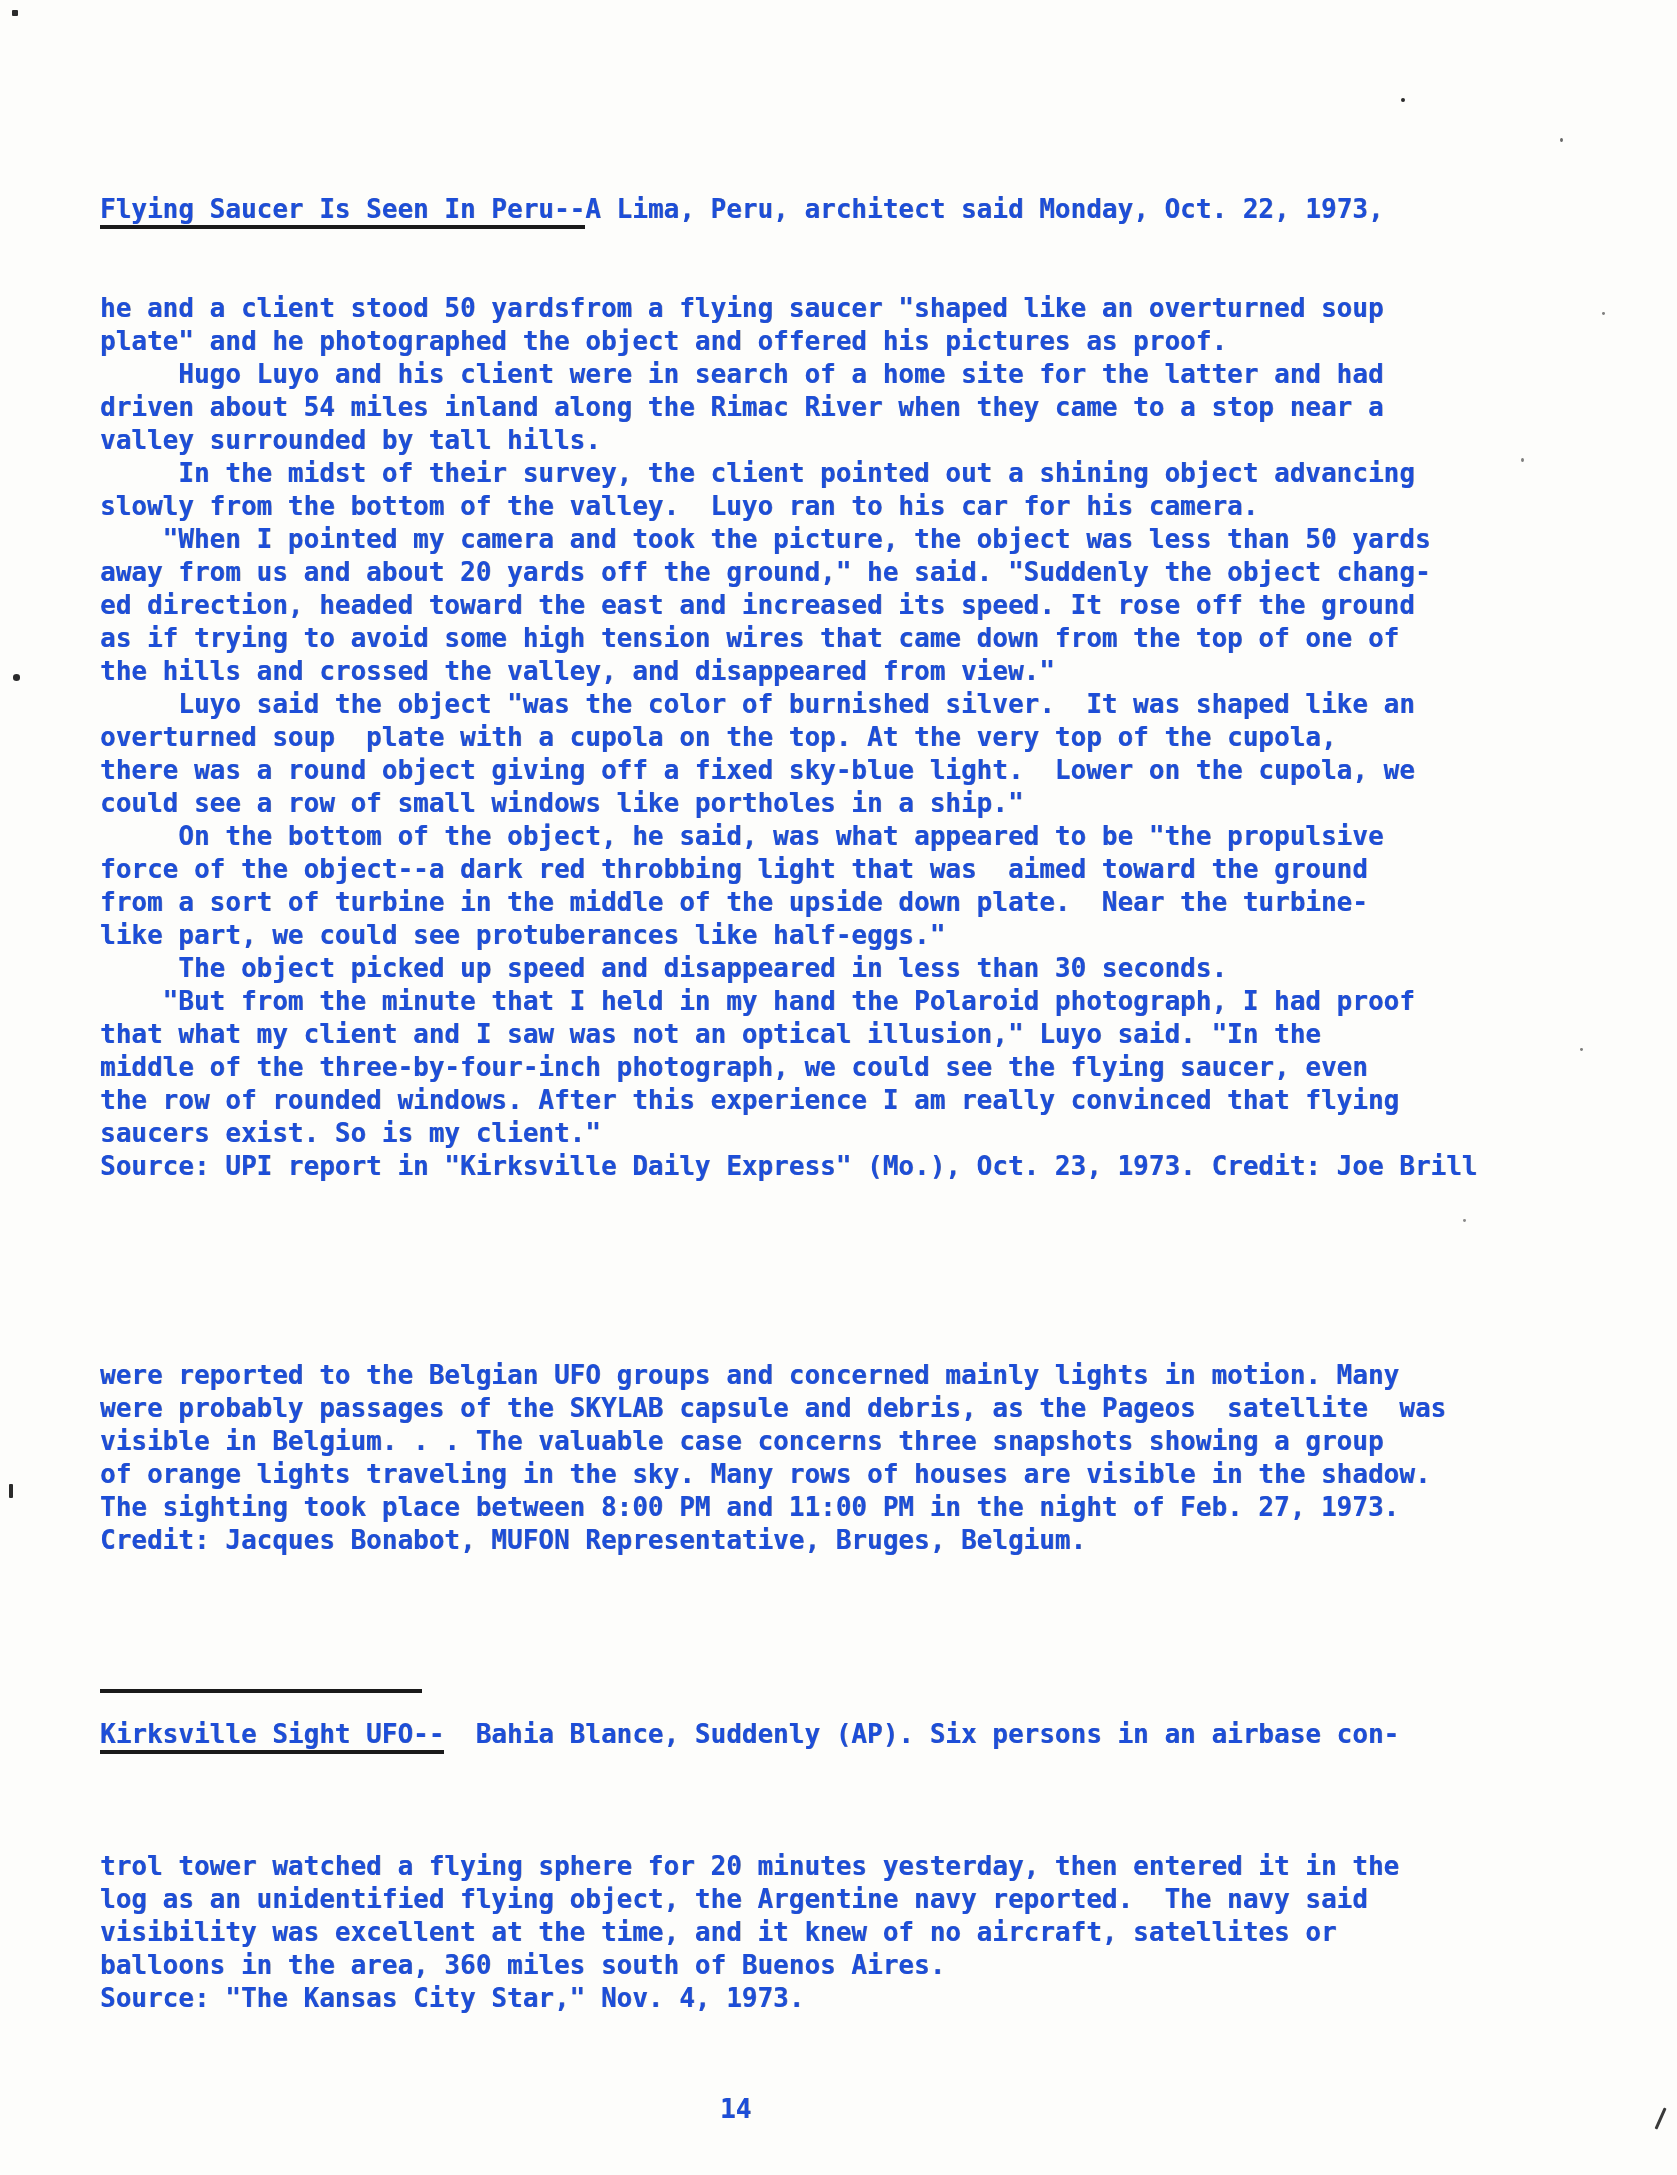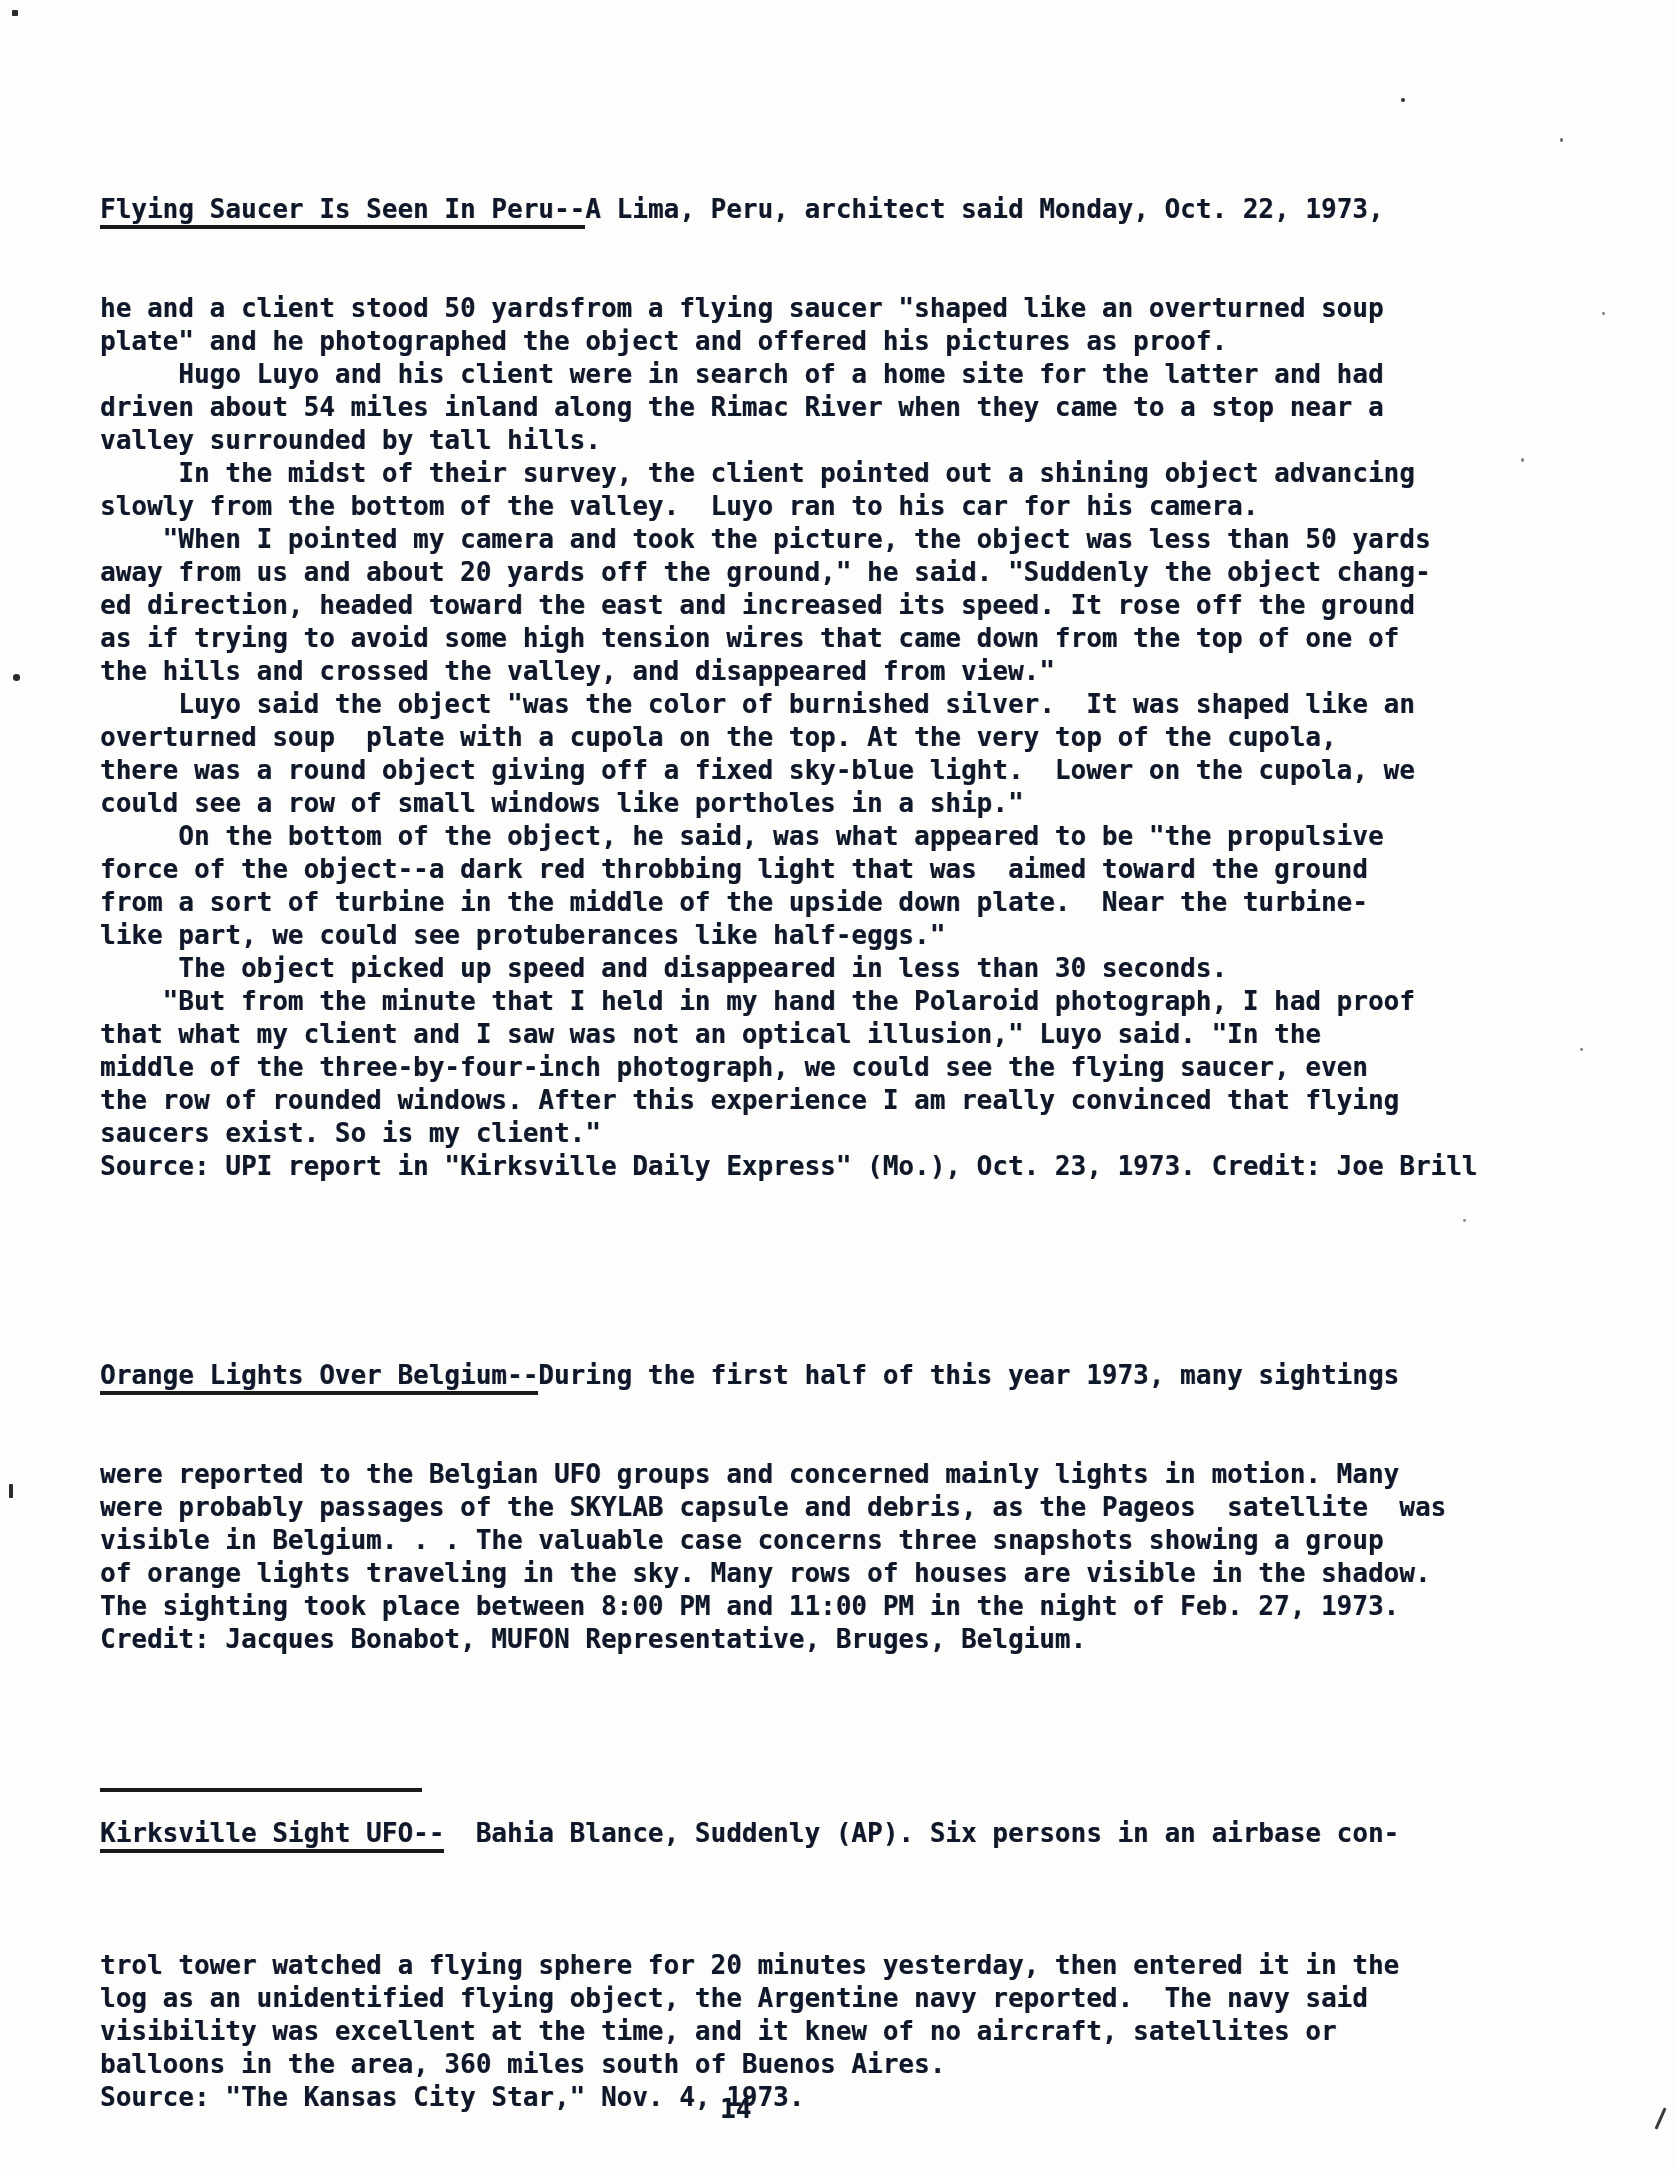--- a/index.html
+++ b/index.html
@@ -6,21 +6,21 @@
     margin: 0;
     padding: 0;
     background: #e8e8e8;
   }
   .sheet {
     position: relative;
     width: 1677px;
     height: 2176px;
     background: #fdfdfb;
     overflow: hidden;
-    color: #0f172a;
+    color: #1d4ed8;
     font-family: "DejaVu Sans Mono", "Liberation Mono", monospace;
     font-weight: 700;
     font-size: 26px;
     line-height: 33px;
     box-sizing: border-box;
     padding: 127px 39px 17px 100px;
     text-shadow: 0.5px 0.4px 0 rgba(25,25,25,0.45);
   }
   .story { position: relative; white-space: pre; }
   .first-line, .body { white-space: pre; }
@@ -89,21 +89,20 @@
      The object picked up speed and disappeared in less than 30 seconds.
     "But from the minute that I held in my hand the Polaroid photograph, I had proof
 that what my client and I saw was not an optical illusion," Luyo said. "In the
 middle of the three-by-four-inch photograph, we could see the flying saucer, even
 the row of rounded windows. After this experience I am really convinced that flying
 saucers exist. So is my client."
 Source: UPI report in "Kirksville Daily Express" (Mo.), Oct. 23, 1973. Credit: Joe Brill</div>
   </article>
 
   <article class="story mb-b">
-    <div class="first-line"><span class="heading">Orange Lights Over Belgium--</span><span>During the first half of this year 1973, many sightings</span></div>
     <div class="body">were reported to the Belgian UFO groups and concerned mainly lights in motion. Many
 were probably passages of the SKYLAB capsule and debris, as the Pageos  satellite  was
 visible in Belgium. . . The valuable case concerns three snapshots showing a group
 of orange lights traveling in the sky. Many rows of houses are visible in the shadow.
 The sighting took place between 8:00 PM and 11:00 PM in the night of Feb. 27, 1973.
 Credit: Jacques Bonabot, MUFON Representative, Bruges, Belgium.</div>
   </article>
 
   <article class="story mb-c">
     <div class="first-line"><span class="heading">Kirksville Sight UFO--</span><span>  Bahia Blance, Suddenly (AP). Six persons in an airbase con-</span></div>

